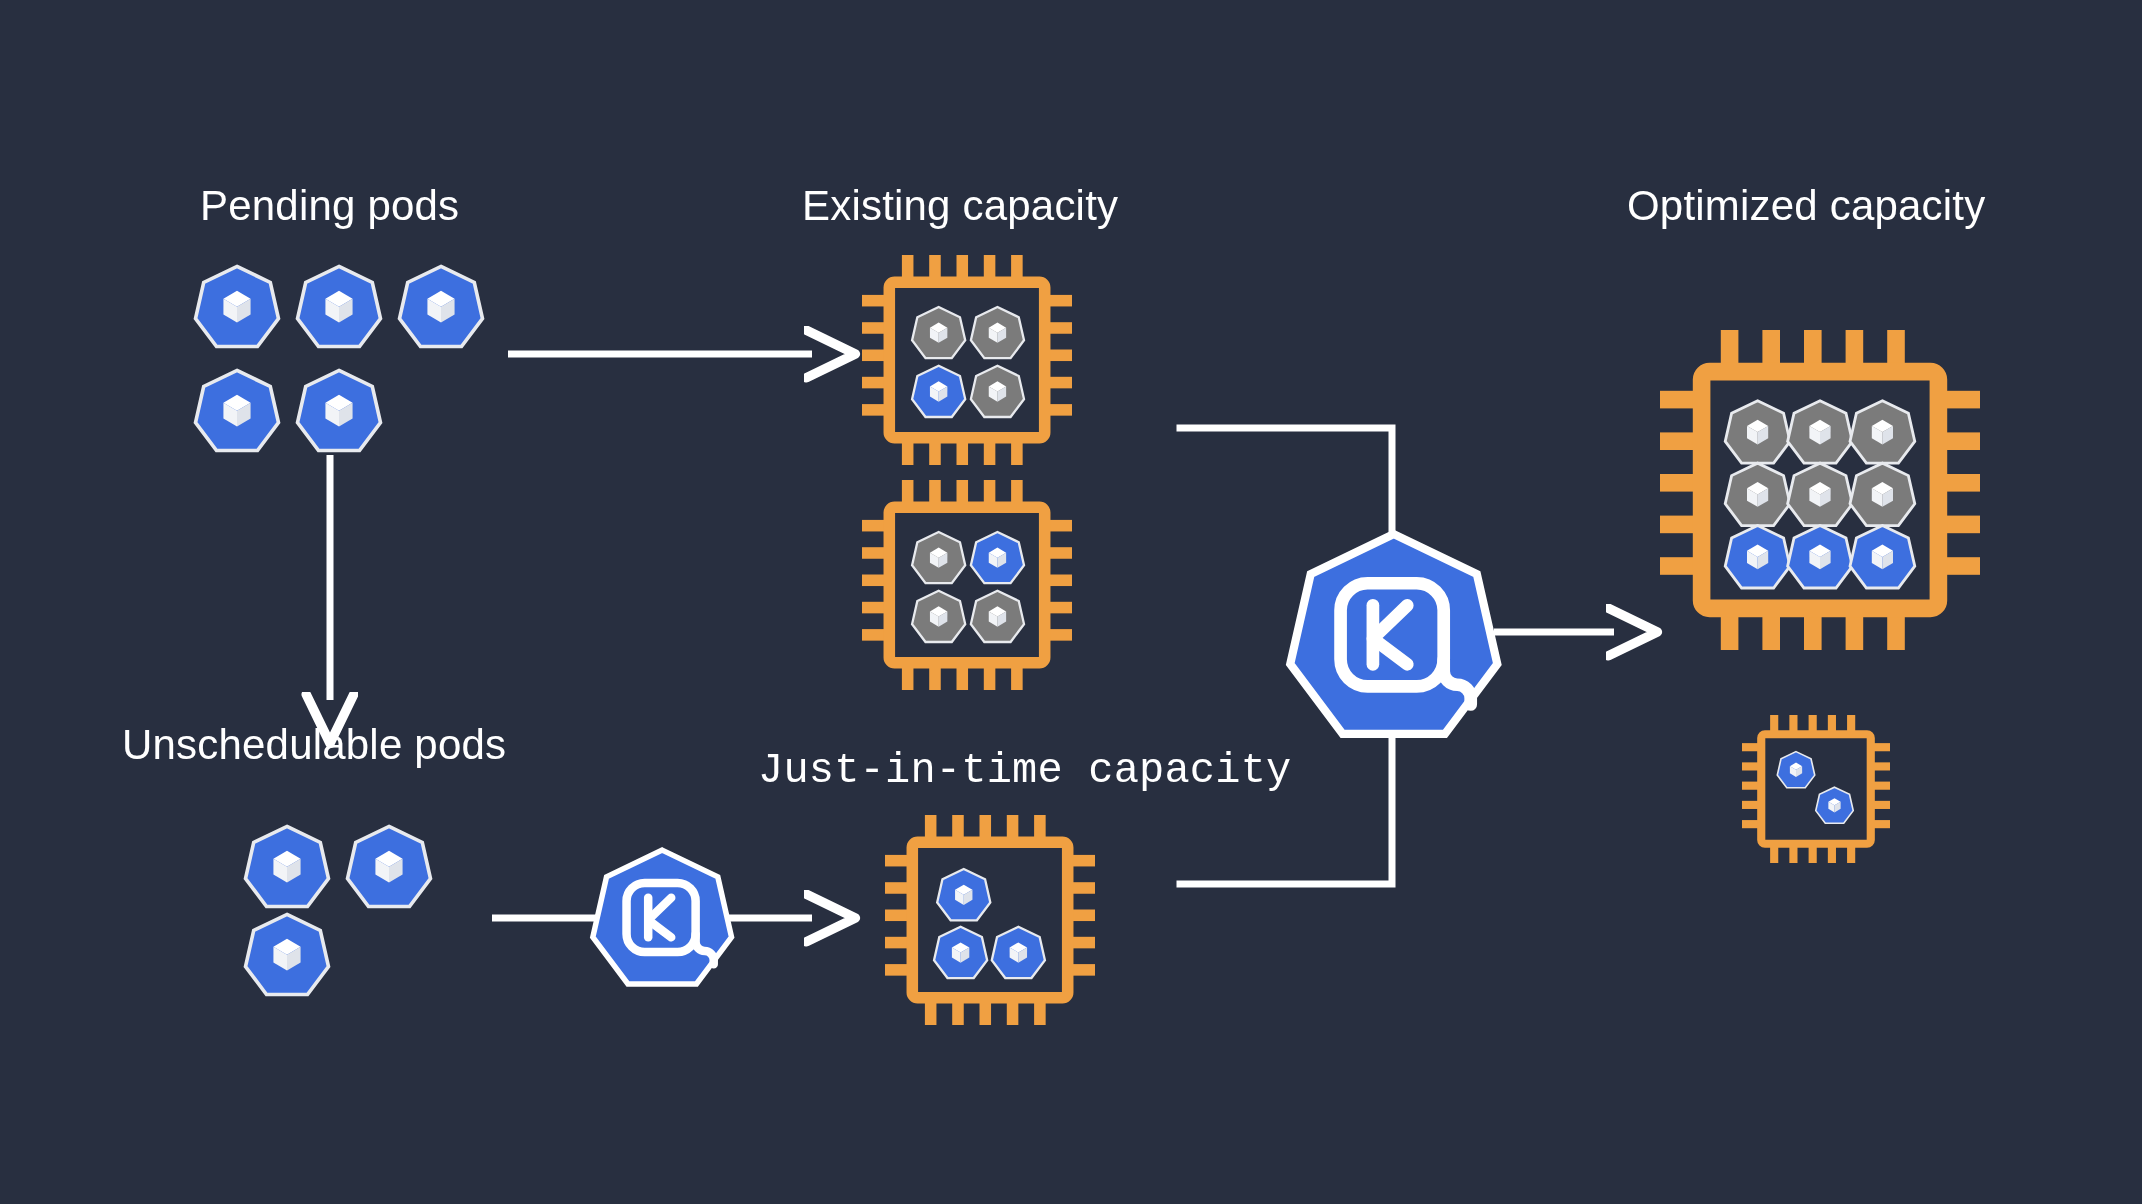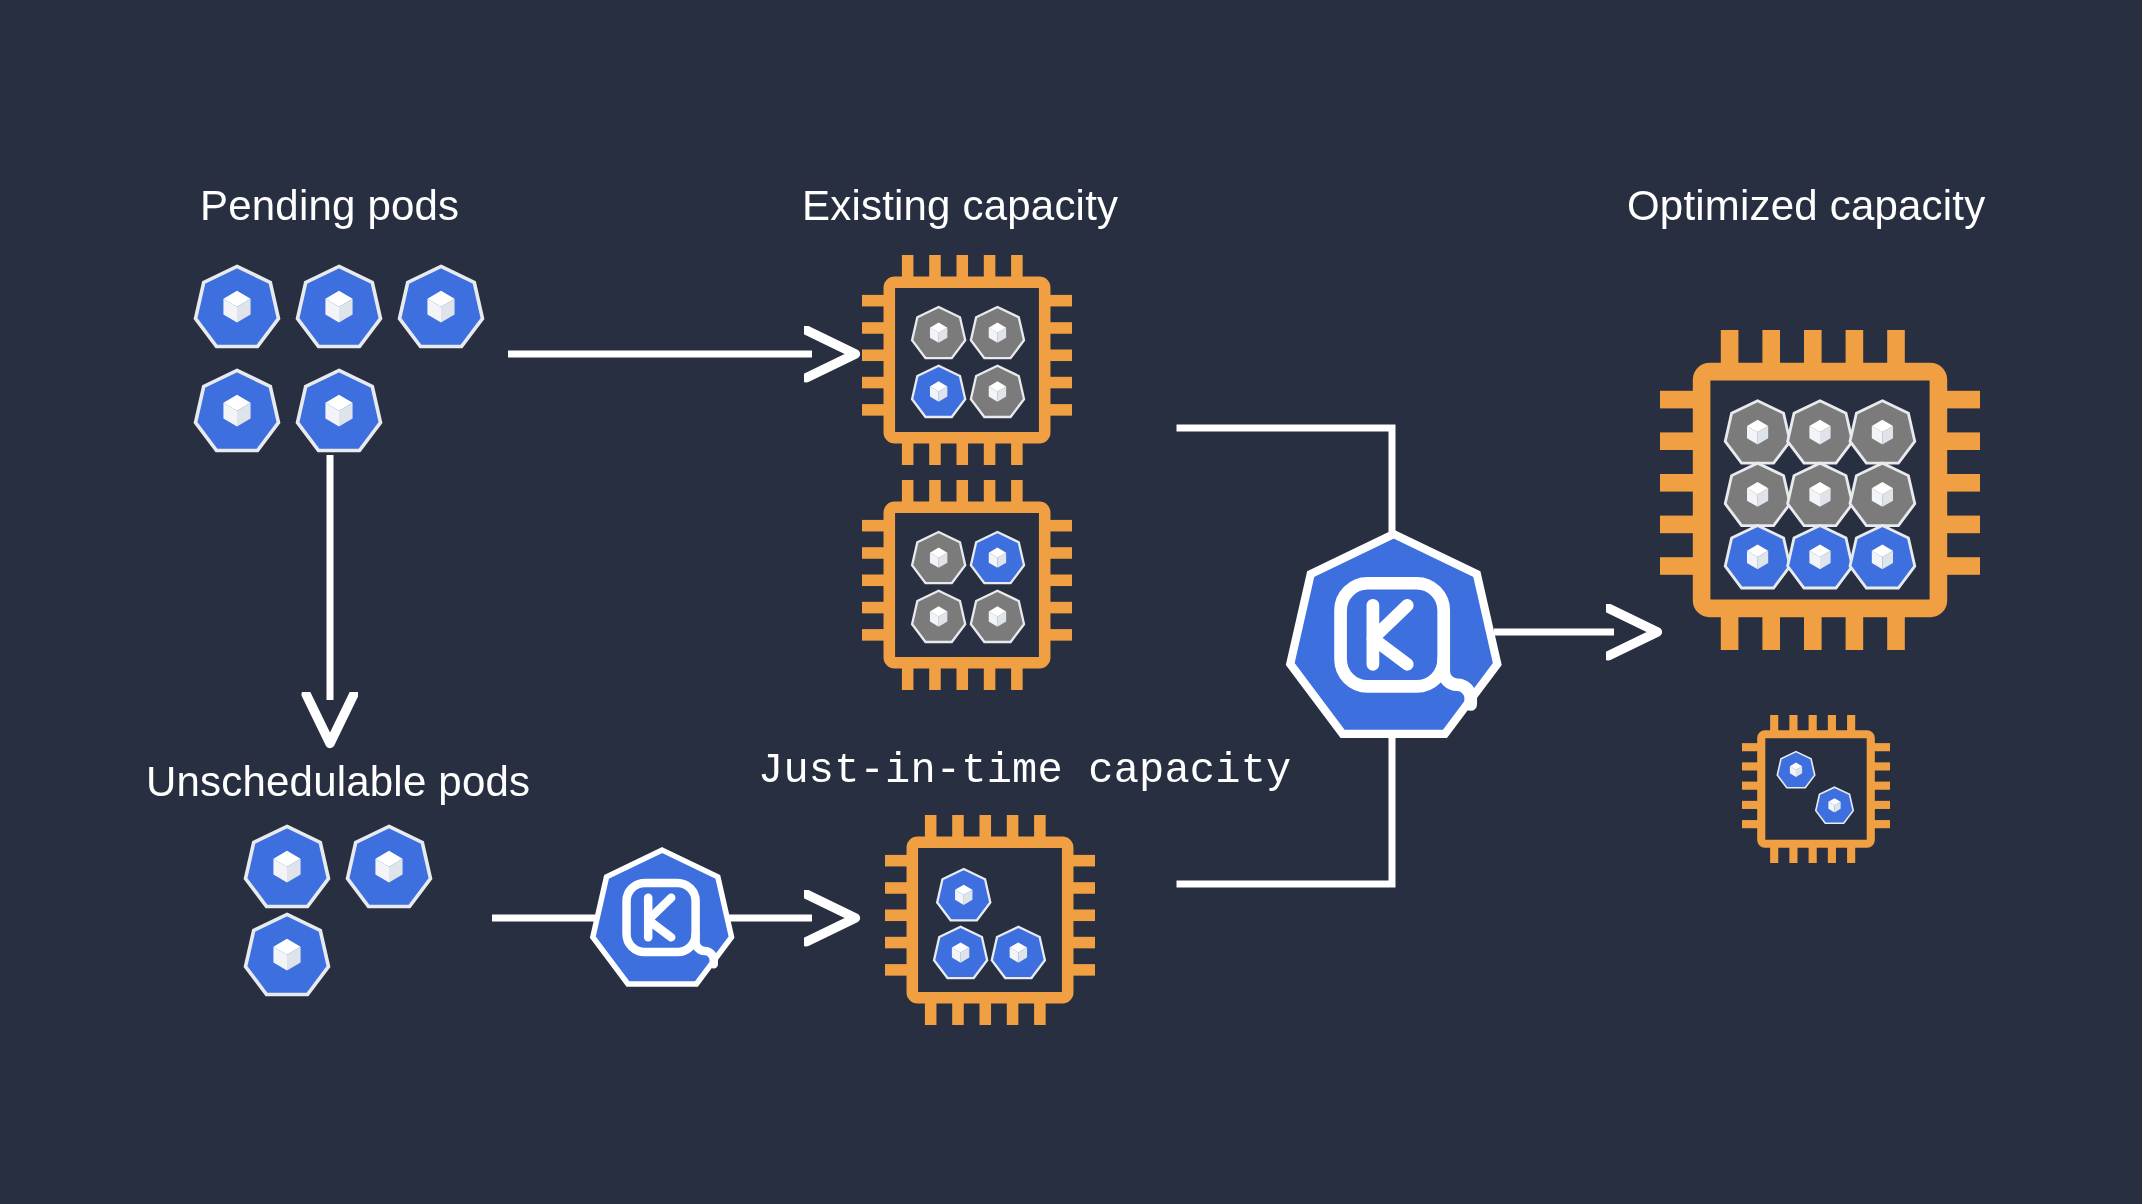--- a/index.html
+++ b/index.html
@@ -59,21 +59,21 @@
     <path d="M1180,428 L1392,428 L1392,580" fill="none" stroke="#ffffff" stroke-width="7" stroke-linecap="square"></path>
 
     <path d="M1180,884 L1392,884 L1392,730" fill="none" stroke="#ffffff" stroke-width="7" stroke-linecap="square"></path>
 
     <line x1="1494" y1="632" x2="1614" y2="632" stroke="#ffffff" stroke-width="7" marker-end="url(#arw)"></line>
   </svg>
 
   <div class="label" style="left:200px; top:185px;">Pending pods</div>
   <div class="label" style="left:802px; top:185px;">Existing capacity</div>
   <div class="label" style="left:1627px; top:185px;">Optimized capacity</div>
-  <div class="label" style="left:122px; top:761px;margin-left:24px;">Unschedulable pods</div>
+  <div class="label" style="left:122px; top:724px;">Unschedulable pods</div>
   <div class="label" style="left:758px; top:750px;font-family:Liberation Mono, monospace;">Just-in-time capacity</div>
 
   <div class="node" style="left:0; top:0;">
     <svg width="560" height="470" viewBox="0 0 560 470">
       <g transform="translate(196,264) scale(0.082)">
         <polygon points="500,30 906,225 1006,665 750,1006 250,1006 -6,665 94,225" fill="#3d6fdf" stroke="#e8eaee" stroke-width="44"></polygon>
         <g transform="translate(500,520) scale(4.6) translate(-50,-52)">
           <polygon points="50,10 86,31 50,52 14,31" fill="#ffffff"></polygon>
           <polygon points="14,31 50,52 50,94 14,73" fill="#f2f4f7"></polygon>
           <polygon points="86,31 86,73 50,94 50,52" fill="#dfe3ea"></polygon>

